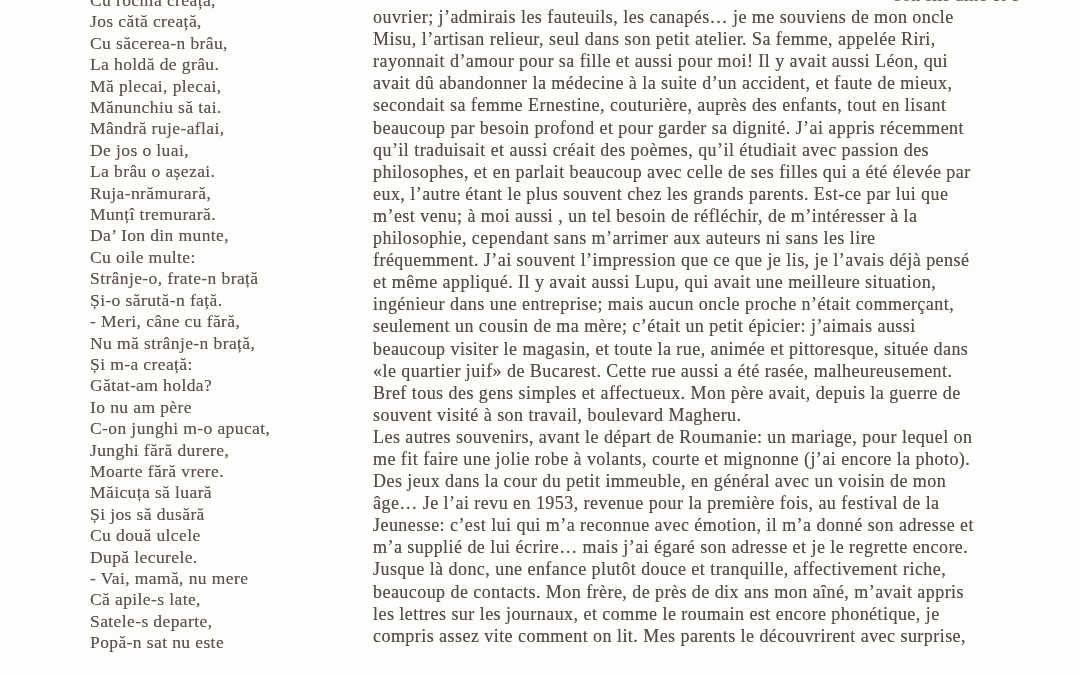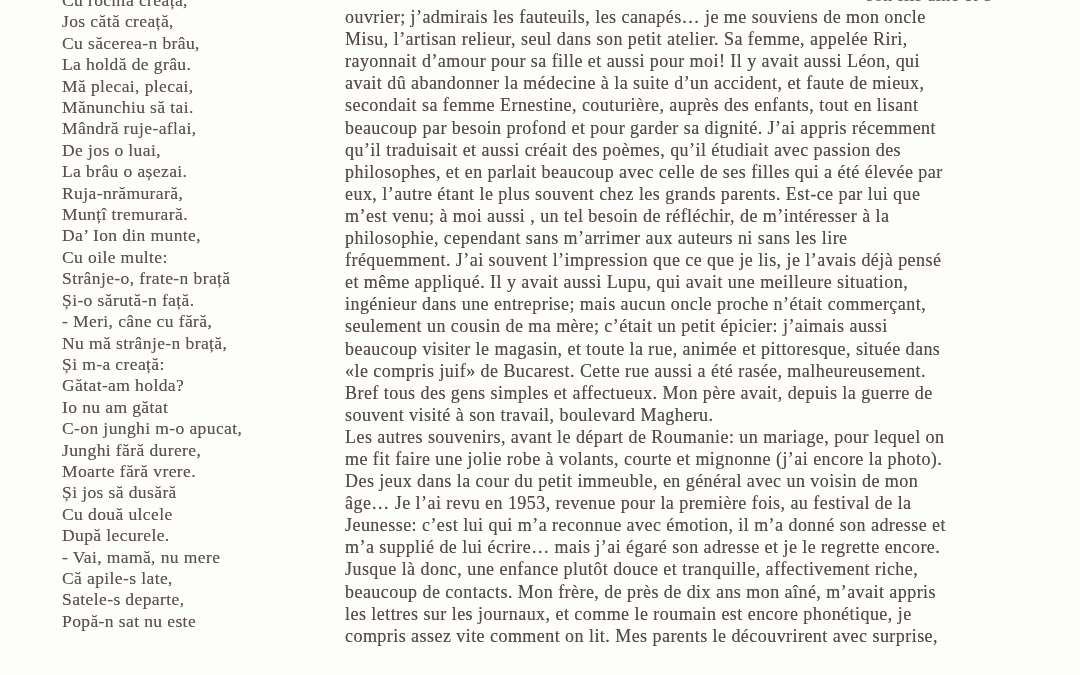--- a/index.html
+++ b/index.html
@@ -8,20 +8,21 @@
     --paper:#fdfdfc;
   }
   *{margin:0;padding:0;box-sizing:border-box;}
   html,body{width:1080px;height:675px;overflow:hidden;background:var(--paper);}
   .page{
     position:relative;
     width:990px;height:675px;
     background:var(--paper);
     overflow:hidden;
     font-family:"Liberation Serif","DejaVu Serif",serif;
+    margin-left:28px;
   }
   .poem-col{
     position:absolute;
     left:62px;top:-10px;
     width:260px;
     color:var(--ink-poem);
     font-size:17.5px;
     line-height:21.4px;
     letter-spacing:0.4px;
     white-space:nowrap;
@@ -69,24 +70,25 @@
       <div class="line">Ruja-nrămurară,</div>
       <div class="line">Munțî tremurară.</div>
       <div class="line">Da’ Ion din munte,</div>
       <div class="line">Cu oile multe:</div>
       <div class="line">Strânje-o, frate-n brață</div>
       <div class="line">Și-o sărută-n față.</div>
       <div class="line">- Meri, câne cu fără,</div>
       <div class="line">Nu mă strânje-n brață,</div>
       <div class="line">Și m-a creață:</div>
       <div class="line">Gătat-am holda?</div>
-      <div class="line">Io nu am gătat</div>
+      <div class="line">Io nu am père</div>
       <div class="line">C-on junghi m-o apucat,</div>
       <div class="line">Junghi fără durere,</div>
       <div class="line">Moarte fără vrere.</div>
+      <div class="line">Măicuța să luară</div>
       <div class="line">Și jos să dusără</div>
       <div class="line">Cu două ulcele</div>
       <div class="line">După lecurele.</div>
       <div class="line">- Vai, mamă, nu mere</div>
       <div class="line">Că apile-s late,</div>
       <div class="line">Satele-s departe,</div>
       <div class="line">Popă-n sat nu este</div>
     </div>
   <div class="prose-col">
       <div class="line">son fils aîné et un autre</div>
@@ -99,21 +101,21 @@
       <div class="line">qu’il traduisait et aussi créait des poèmes, qu’il étudiait avec passion des</div>
       <div class="line">philosophes, et en parlait beaucoup avec celle de ses filles qui a été élevée par</div>
       <div class="line">eux, l’autre étant le plus souvent chez les grands parents. Est-ce par lui que</div>
       <div class="line">m’est venu; à moi aussi , un tel besoin de réfléchir, de m’intéresser à la</div>
       <div class="line">philosophie, cependant sans m’arrimer aux auteurs ni sans les lire</div>
       <div class="line">fréquemment. J’ai souvent l’impression que ce que je lis, je l’avais déjà pensé</div>
       <div class="line">et même appliqué. Il y avait aussi Lupu, qui avait une meilleure situation,</div>
       <div class="line">ingénieur dans une entreprise; mais aucun oncle proche n’était commerçant,</div>
       <div class="line">seulement un cousin de ma mère; c’était un petit épicier: j’aimais aussi</div>
       <div class="line">beaucoup visiter le magasin, et toute la rue, animée et pittoresque, située dans</div>
-      <div class="line">«le compris juif» de Bucarest. Cette rue aussi a été rasée, malheureusement.</div>
+      <div class="line">«le quartier juif» de Bucarest. Cette rue aussi a été rasée, malheureusement.</div>
       <div class="line">Bref tous des gens simples et affectueux. Mon père avait, depuis la guerre de</div>
       <div class="line">souvent visité à son travail, boulevard Magheru.</div>
       <div class="line">Les autres souvenirs, avant le départ de Roumanie: un mariage, pour lequel on</div>
       <div class="line">me fit faire une jolie robe à volants, courte et mignonne (j’ai encore la photo).</div>
       <div class="line">Des jeux dans la cour du petit immeuble, en général avec un  voisin de mon</div>
       <div class="line">âge… Je l’ai revu en 1953, revenue pour la première fois, au festival de la</div>
       <div class="line">Jeunesse: c’est lui qui m’a reconnue avec émotion, il m’a donné son adresse et</div>
       <div class="line">m’a supplié de lui écrire… mais j’ai égaré son adresse et je le regrette encore.</div>
       <div class="line">Jusque là donc, une enfance plutôt douce et tranquille, affectivement riche,</div>
       <div class="line">beaucoup de contacts. Mon frère, de près de dix ans mon aîné, m’avait appris</div>

